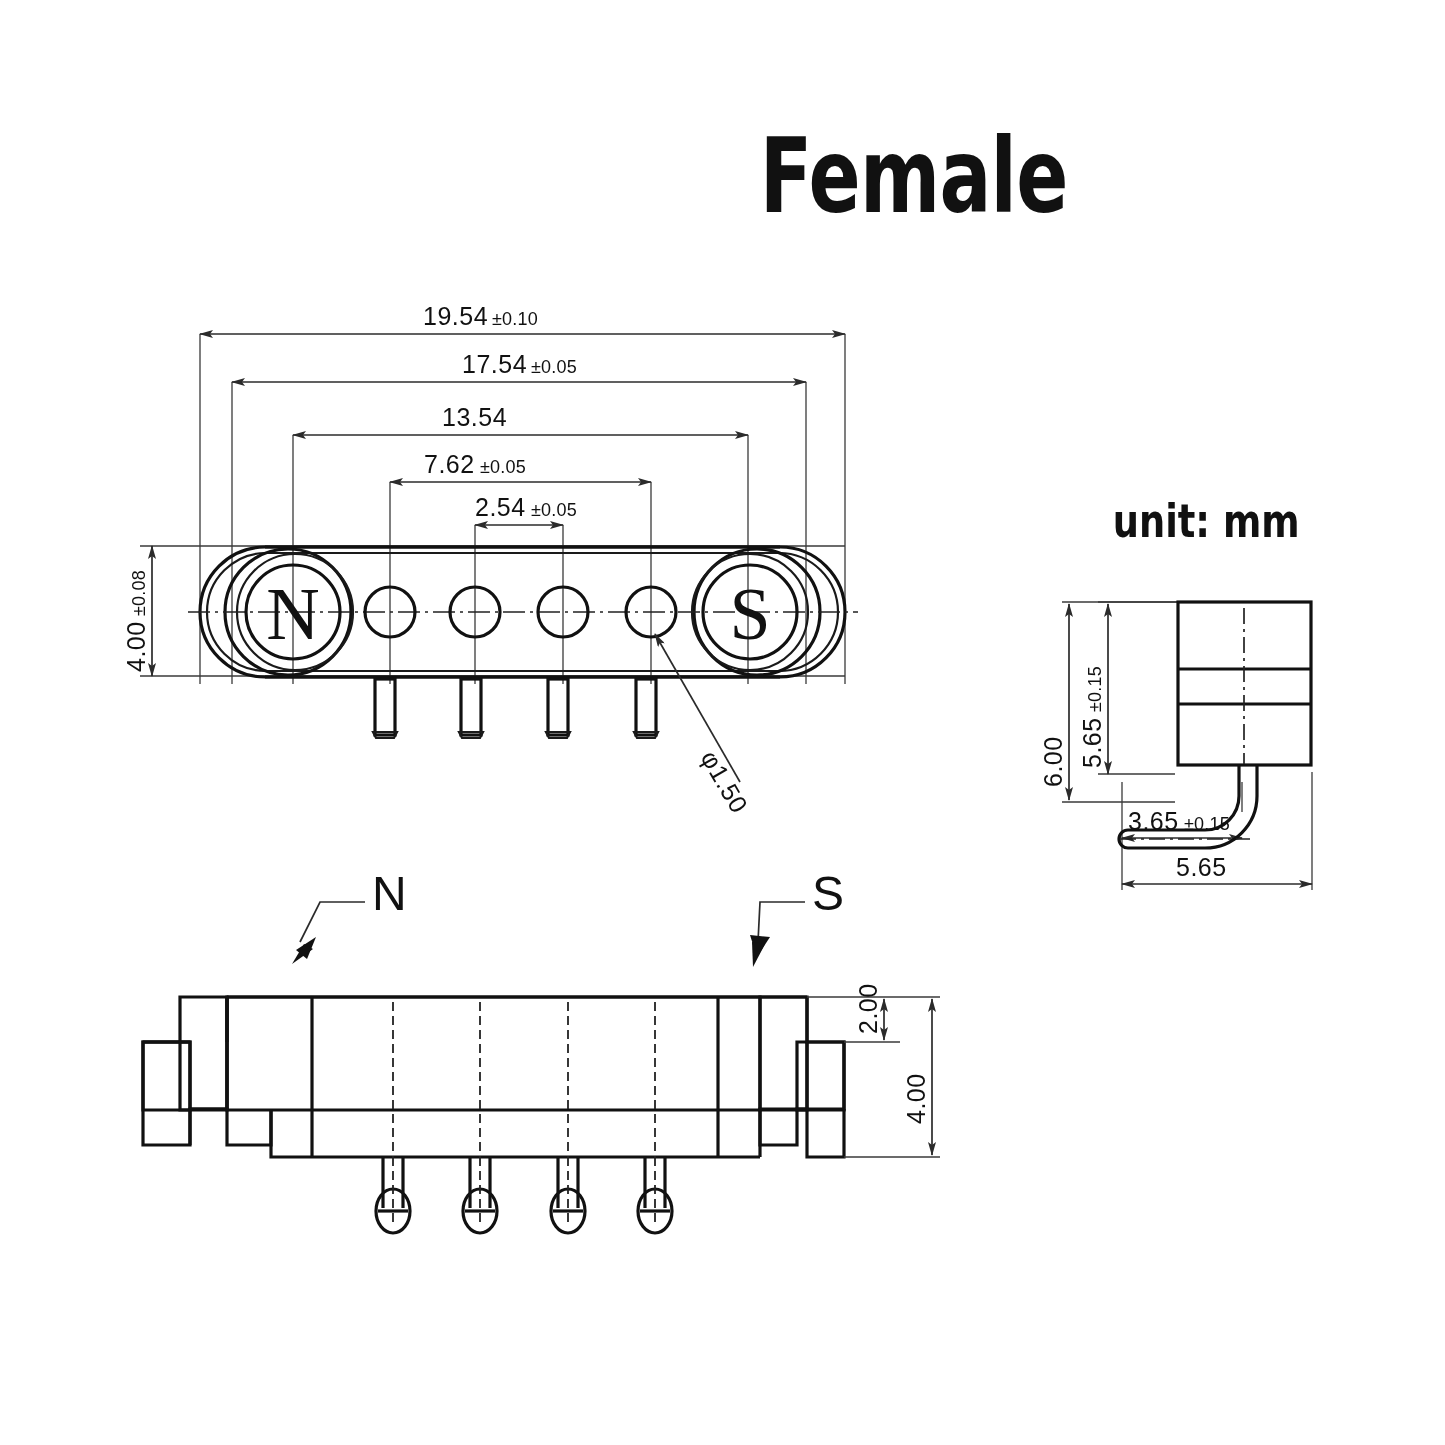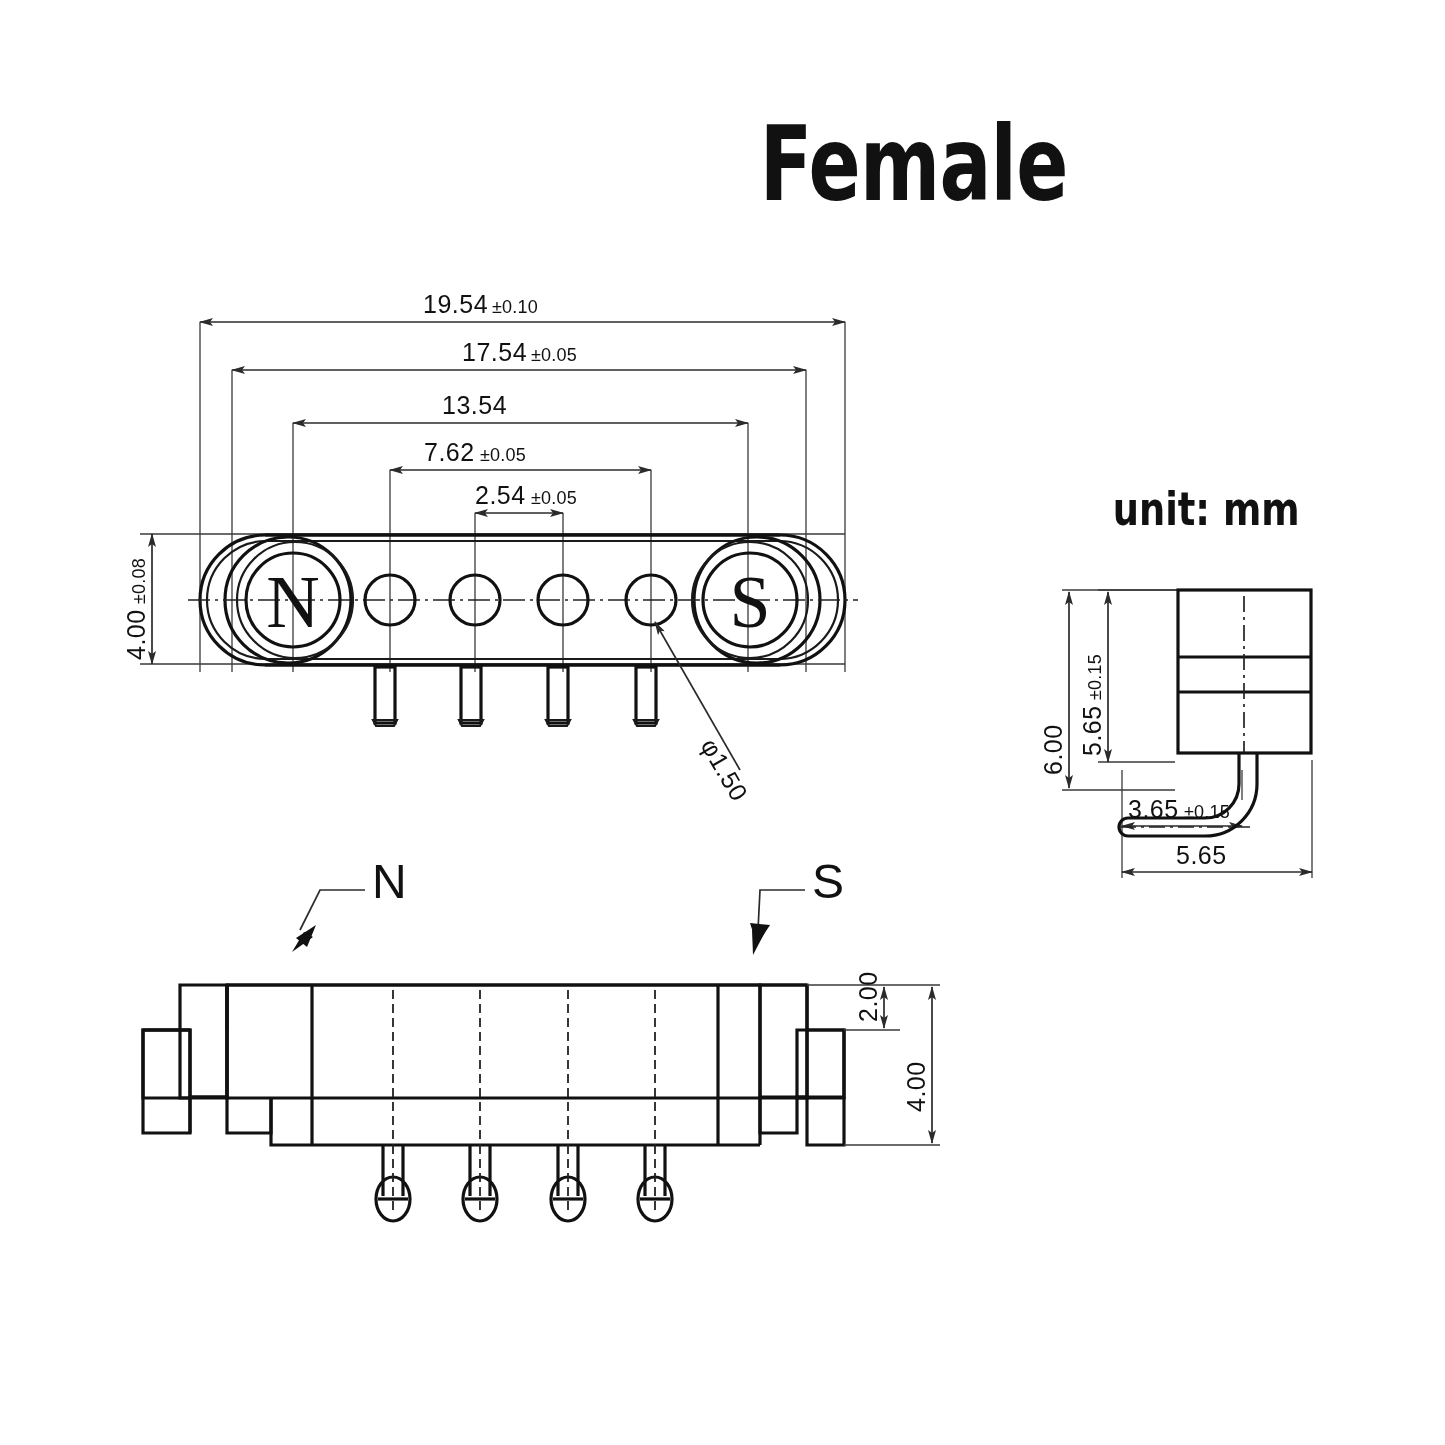--- a/index.html
+++ b/index.html
@@ -10,21 +10,21 @@
   }
   body {
     width: 1445px;
     height: 1445px;
     position: relative;
     overflow: hidden;
     font-family: "Liberation Sans", sans-serif;
   }
   #drawing-root {
     position: absolute;
-    left: 0; top: 0;
+    left: 0; top: 12px;
     width: 1445px;
     height: 1373px;
     text-decoration: underline;
   }
   svg.sheet {
     display: block;
     width: 1445px;
     height: 1445px;
   }
   

